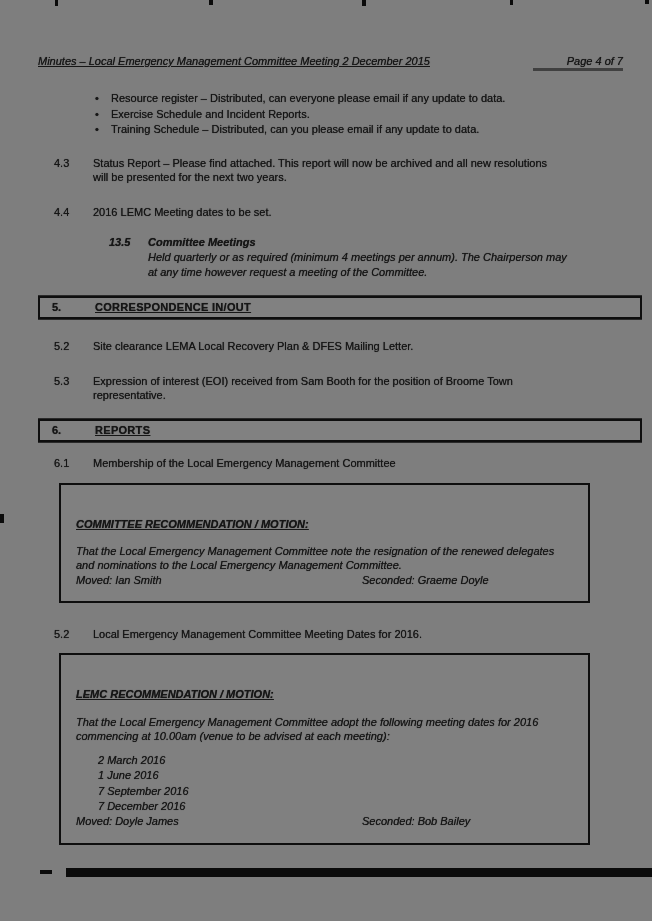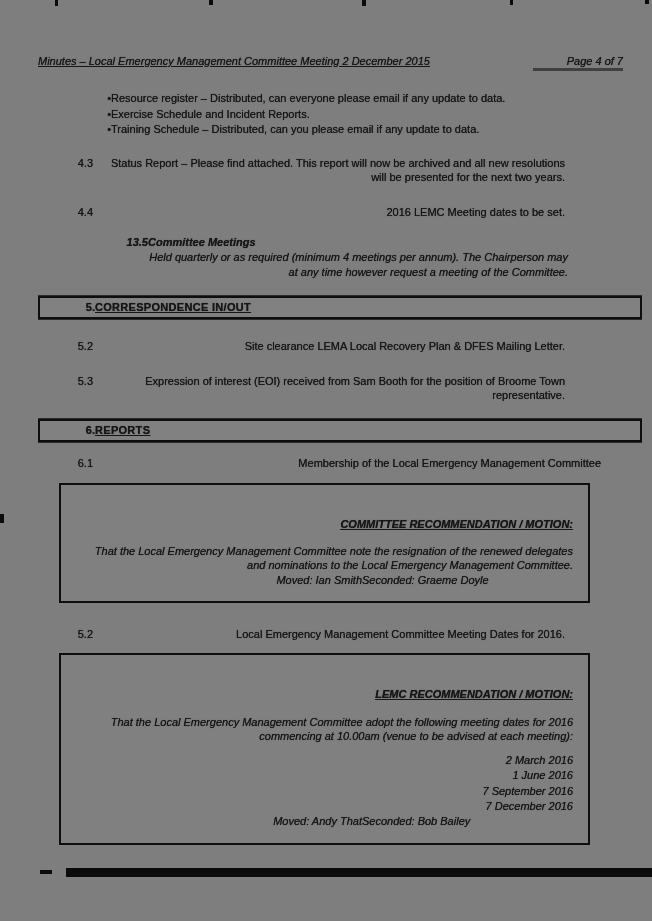--- a/index.html
+++ b/index.html
@@ -6,21 +6,20 @@
   body{background:#6f6f6f;font-family:"Liberation Sans", sans-serif;}
   .page{
     position:relative;width:652px;height:921px;margin:0 auto;
     background:#7e7e7e;overflow:hidden;color:#161616;
   }
   .content{
     position:absolute;inset:0;padding:54px 14px 0 38px;box-sizing:border-box;
     font-size:11px;line-height:1.3;
     filter:blur(0.35px);
     text-shadow:0 0 0.7px rgba(10,10,10,0.85);
-    text-align:right;
   }
   
   .hdr{display:flex;justify-content:space-between;align-items:baseline;width:585px;}
   .hdr .title{font-style:italic;text-decoration:underline;max-width:440px;}
   .hdr .pageno{border-bottom:3px solid #404040;padding-left:34px;font-style:italic;}
   
   .bullets{margin:20px 0 0 57px;width:470px;}
   .bullet-row{display:flex;margin-bottom:1px;}
   .bullet-glyph{width:16px;flex:none;}
   
@@ -128,21 +127,21 @@
     <div class="item-row">
       <span class="item-num plain">5.3</span>
       <span class="item-txt">Expression of interest (EOI) received from Sam Booth for the position of Broome Town representative.</span>
     </div>
 
     <div class="secbox">
       <span class="snum">6.</span>
       <span class="stitle">REPORTS</span>
     </div>
 
-    <div class="item-row" style="margin-top:14px;gap:36px;">
+    <div class="item-row" style="margin-top:14px;">
       <span class="item-num plain">6.1</span>
       <span class="item-txt">Membership of the Local Emergency Management Committee</span>
     </div>
 
     <div class="motionbox">
       <div class="m-head">COMMITTEE RECOMMENDATION / MOTION:</div>
       <div class="m-body">That the Local Emergency Management Committee note the resignation of the renewed delegates and nominations to the Local Emergency Management Committee.</div>
       <div class="m-sign">
         <span class="mv">Moved: Ian Smith</span>
         <span>Seconded: Graeme Doyle</span>
@@ -157,19 +156,19 @@
     <div class="motionbox">
       <div class="m-head">LEMC RECOMMENDATION / MOTION:</div>
       <div class="m-body">That the Local Emergency Management Committee adopt the following meeting dates for 2016 commencing at 10.00am (venue to be advised at each meeting):</div>
       <div class="m-dates">
         <div>2 March 2016</div>
         <div>1 June 2016</div>
         <div>7 September 2016</div>
         <div>7 December 2016</div>
       </div>
       <div class="m-sign">
-        <span class="mv">Moved: Andy That</span>
+        <span class="mv">Moved: Doyle James</span>
         <span>Seconded: Bob Bailey</span>
       </div>
     </div>
 
   </div>
 </div>
 
 </body></html>

